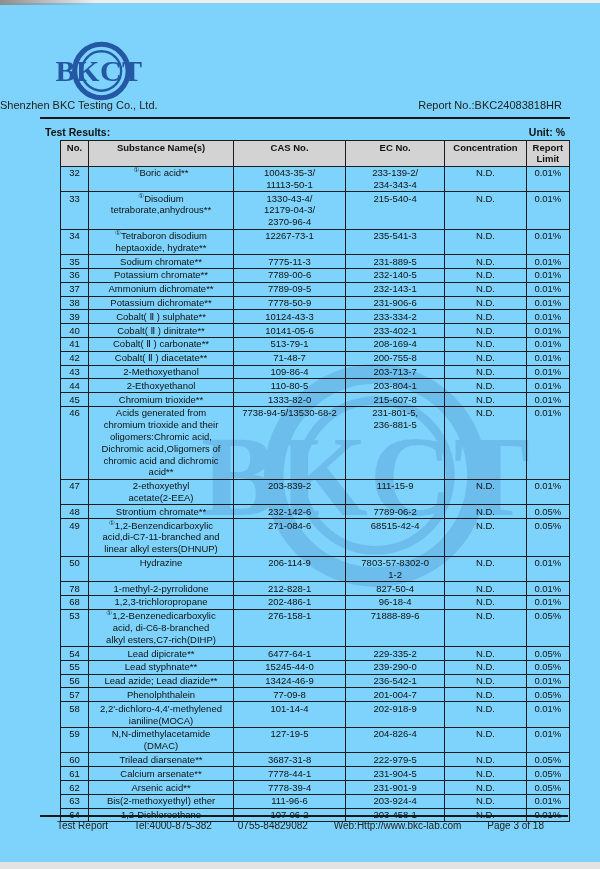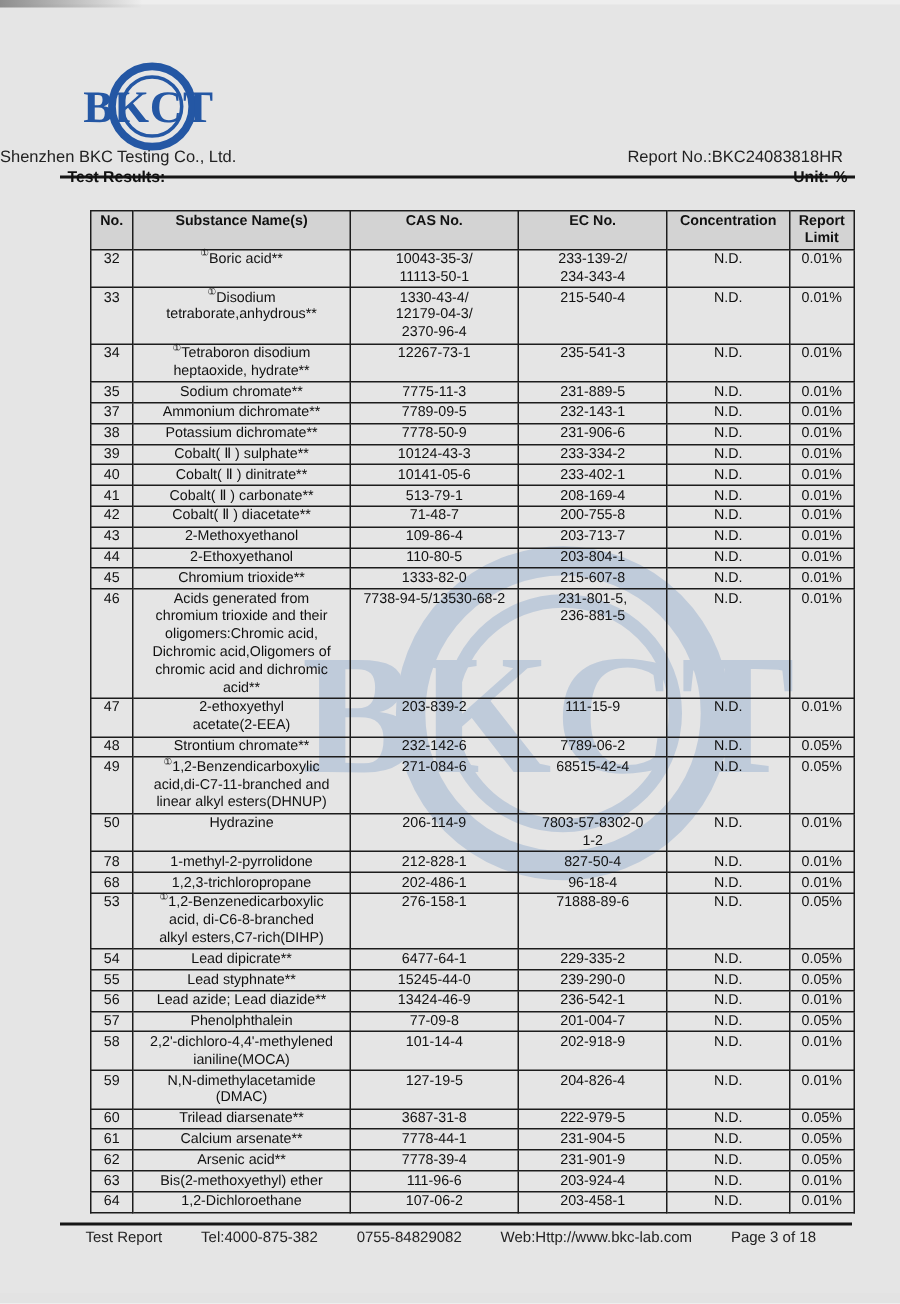--- a/index.html
+++ b/index.html
@@ -1,31 +1,31 @@
 <!DOCTYPE html>
 <html><head>
 <meta charset="utf-8">
 <style>
   * { margin:0; padding:0; box-sizing:border-box; }
   body { width:600px; height:869px; background:#fff; font-family:"Liberation Sans", sans-serif; color:#111; }
-  .page { position:relative; width:600px; height:869px; background:#e5e5e5; overflow:hidden; }
+  .page { position:relative; width:600px; height:869px; background:#7dd3fc; overflow:hidden; }
 
   
   .edge-top { position:absolute; top:0; left:0; width:100%; height:3px; background:#eeeeee; }
   .edge-corner { position:absolute; top:0; left:0; width:95px; height:5px;
                  background:linear-gradient(to right,#8d8d8d,rgba(238,238,238,0)); }
   .edge-bottom { position:absolute; bottom:0; left:0; width:100%; height:7px; background:#e3e3e3; }
 
   
   .logo { position:absolute; left:46px; top:36px; width:108px; height:70px; }
   .company { position:absolute; top:99px; left:0; width:100%; text-align:left; font-size:11px; color:#222; }
   .report-no { position:absolute; top:99px; right:38px; font-size:11px; color:#222; }
   .head-rule { position:absolute; left:40px; top:117px; width:530px; height:2px; background:#161616; }
 
-  .results-line { position:absolute; left:45px; top:112px; width:520px; display:flex; justify-content:space-between;text-align:right; }
+  .results-line { position:absolute; left:45px; top:126px; width:520px; display:flex; justify-content:space-between;text-align:right; }
   .results-line span { font-size:10.5px; font-weight:bold; }
 
   
   table.results { position:absolute; left:45px; top:140px; width:510px; border-collapse:collapse; table-layout:fixed; background:transparent;margin-left:15px; }
   table.results th, table.results td {
     border:1px solid #1c1c1c; font-size:9.5px; line-height:11.8px; text-align:center;
     vertical-align:top; padding:0.5px 1px; white-space:pre-line; word-wrap:break-word;
   }
   table.results th { font-weight:bold; }
   sup.fn { font-size:6.5px; line-height:0; }
@@ -128,20 +128,28 @@
         </tr>
         <tr>
           <td>35</td>
           <td>Sodium chromate**</td>
           <td>7775-11-3</td>
           <td>231-889-5</td>
           <td>N.D.</td>
           <td>0.01%</td>
         </tr>
         <tr>
+          <td>36</td>
+          <td>Potassium chromate**</td>
+          <td>7789-00-6</td>
+          <td>232-140-5</td>
+          <td>N.D.</td>
+          <td>0.01%</td>
+        </tr>
+        <tr>
           <td>37</td>
           <td>Ammonium dichromate**</td>
           <td>7789-09-5</td>
           <td>232-143-1</td>
           <td>N.D.</td>
           <td>0.01%</td>
         </tr>
         <tr>
           <td>38</td>
           <td>Potassium dichromate**</td>

